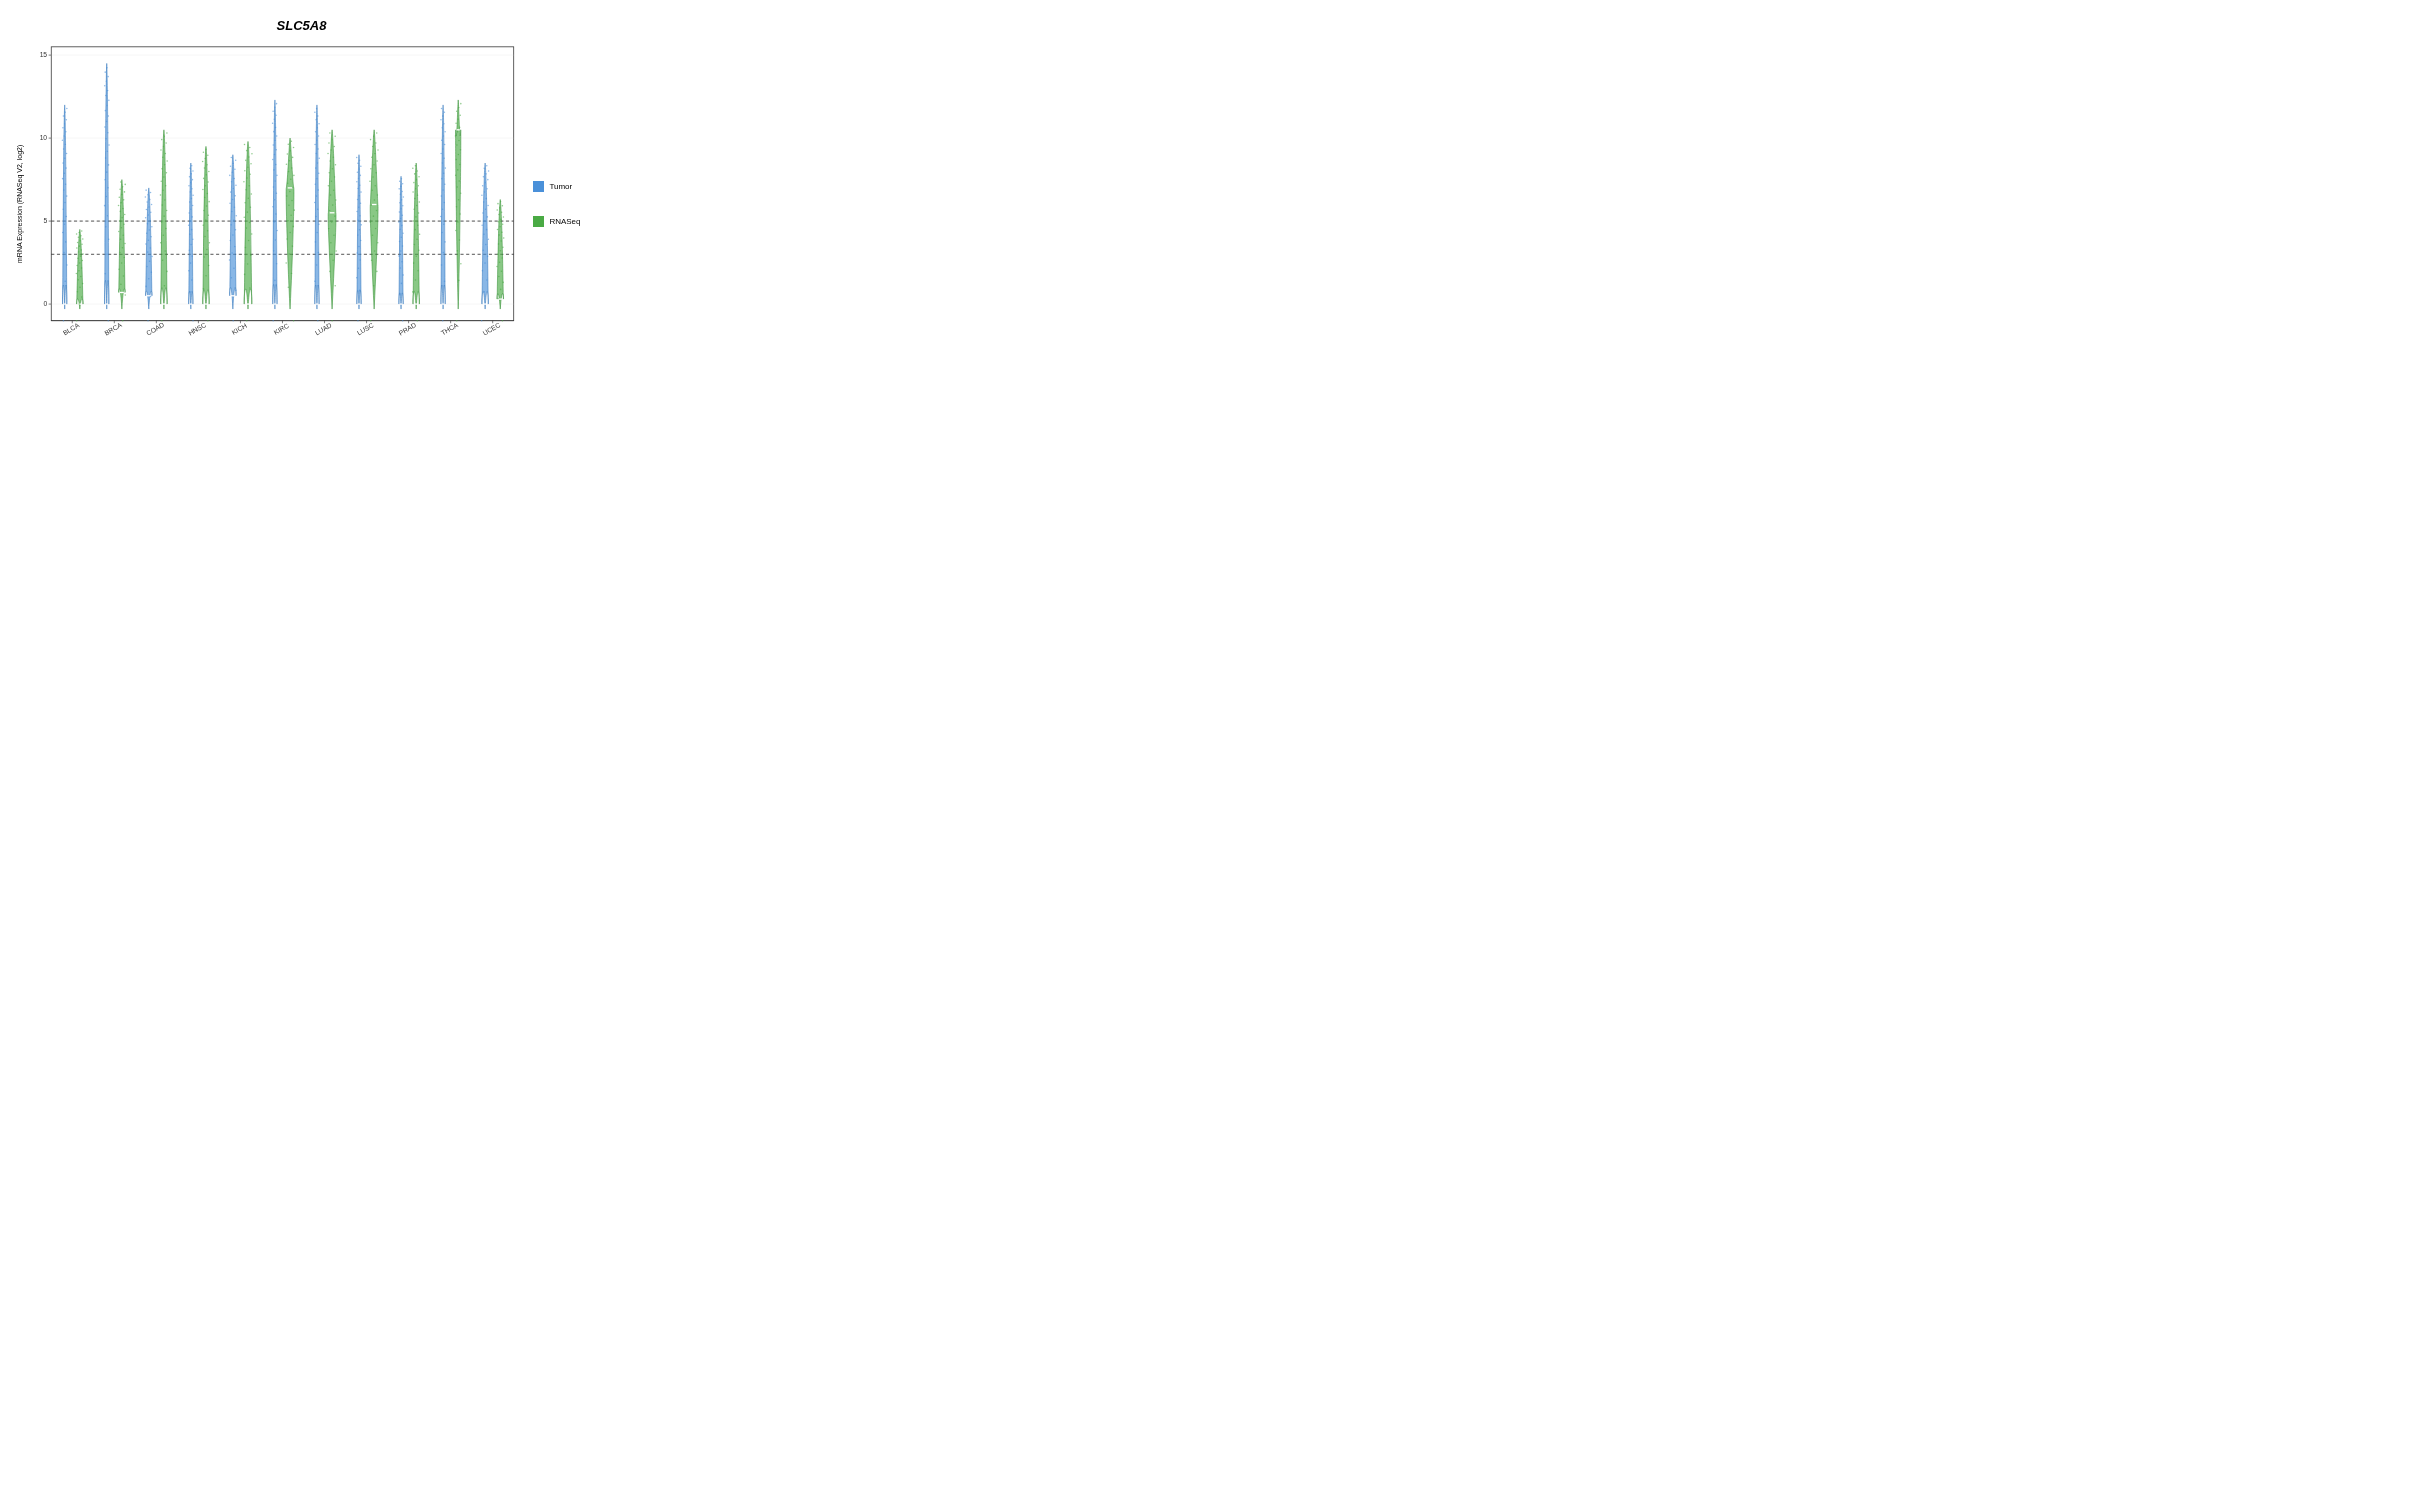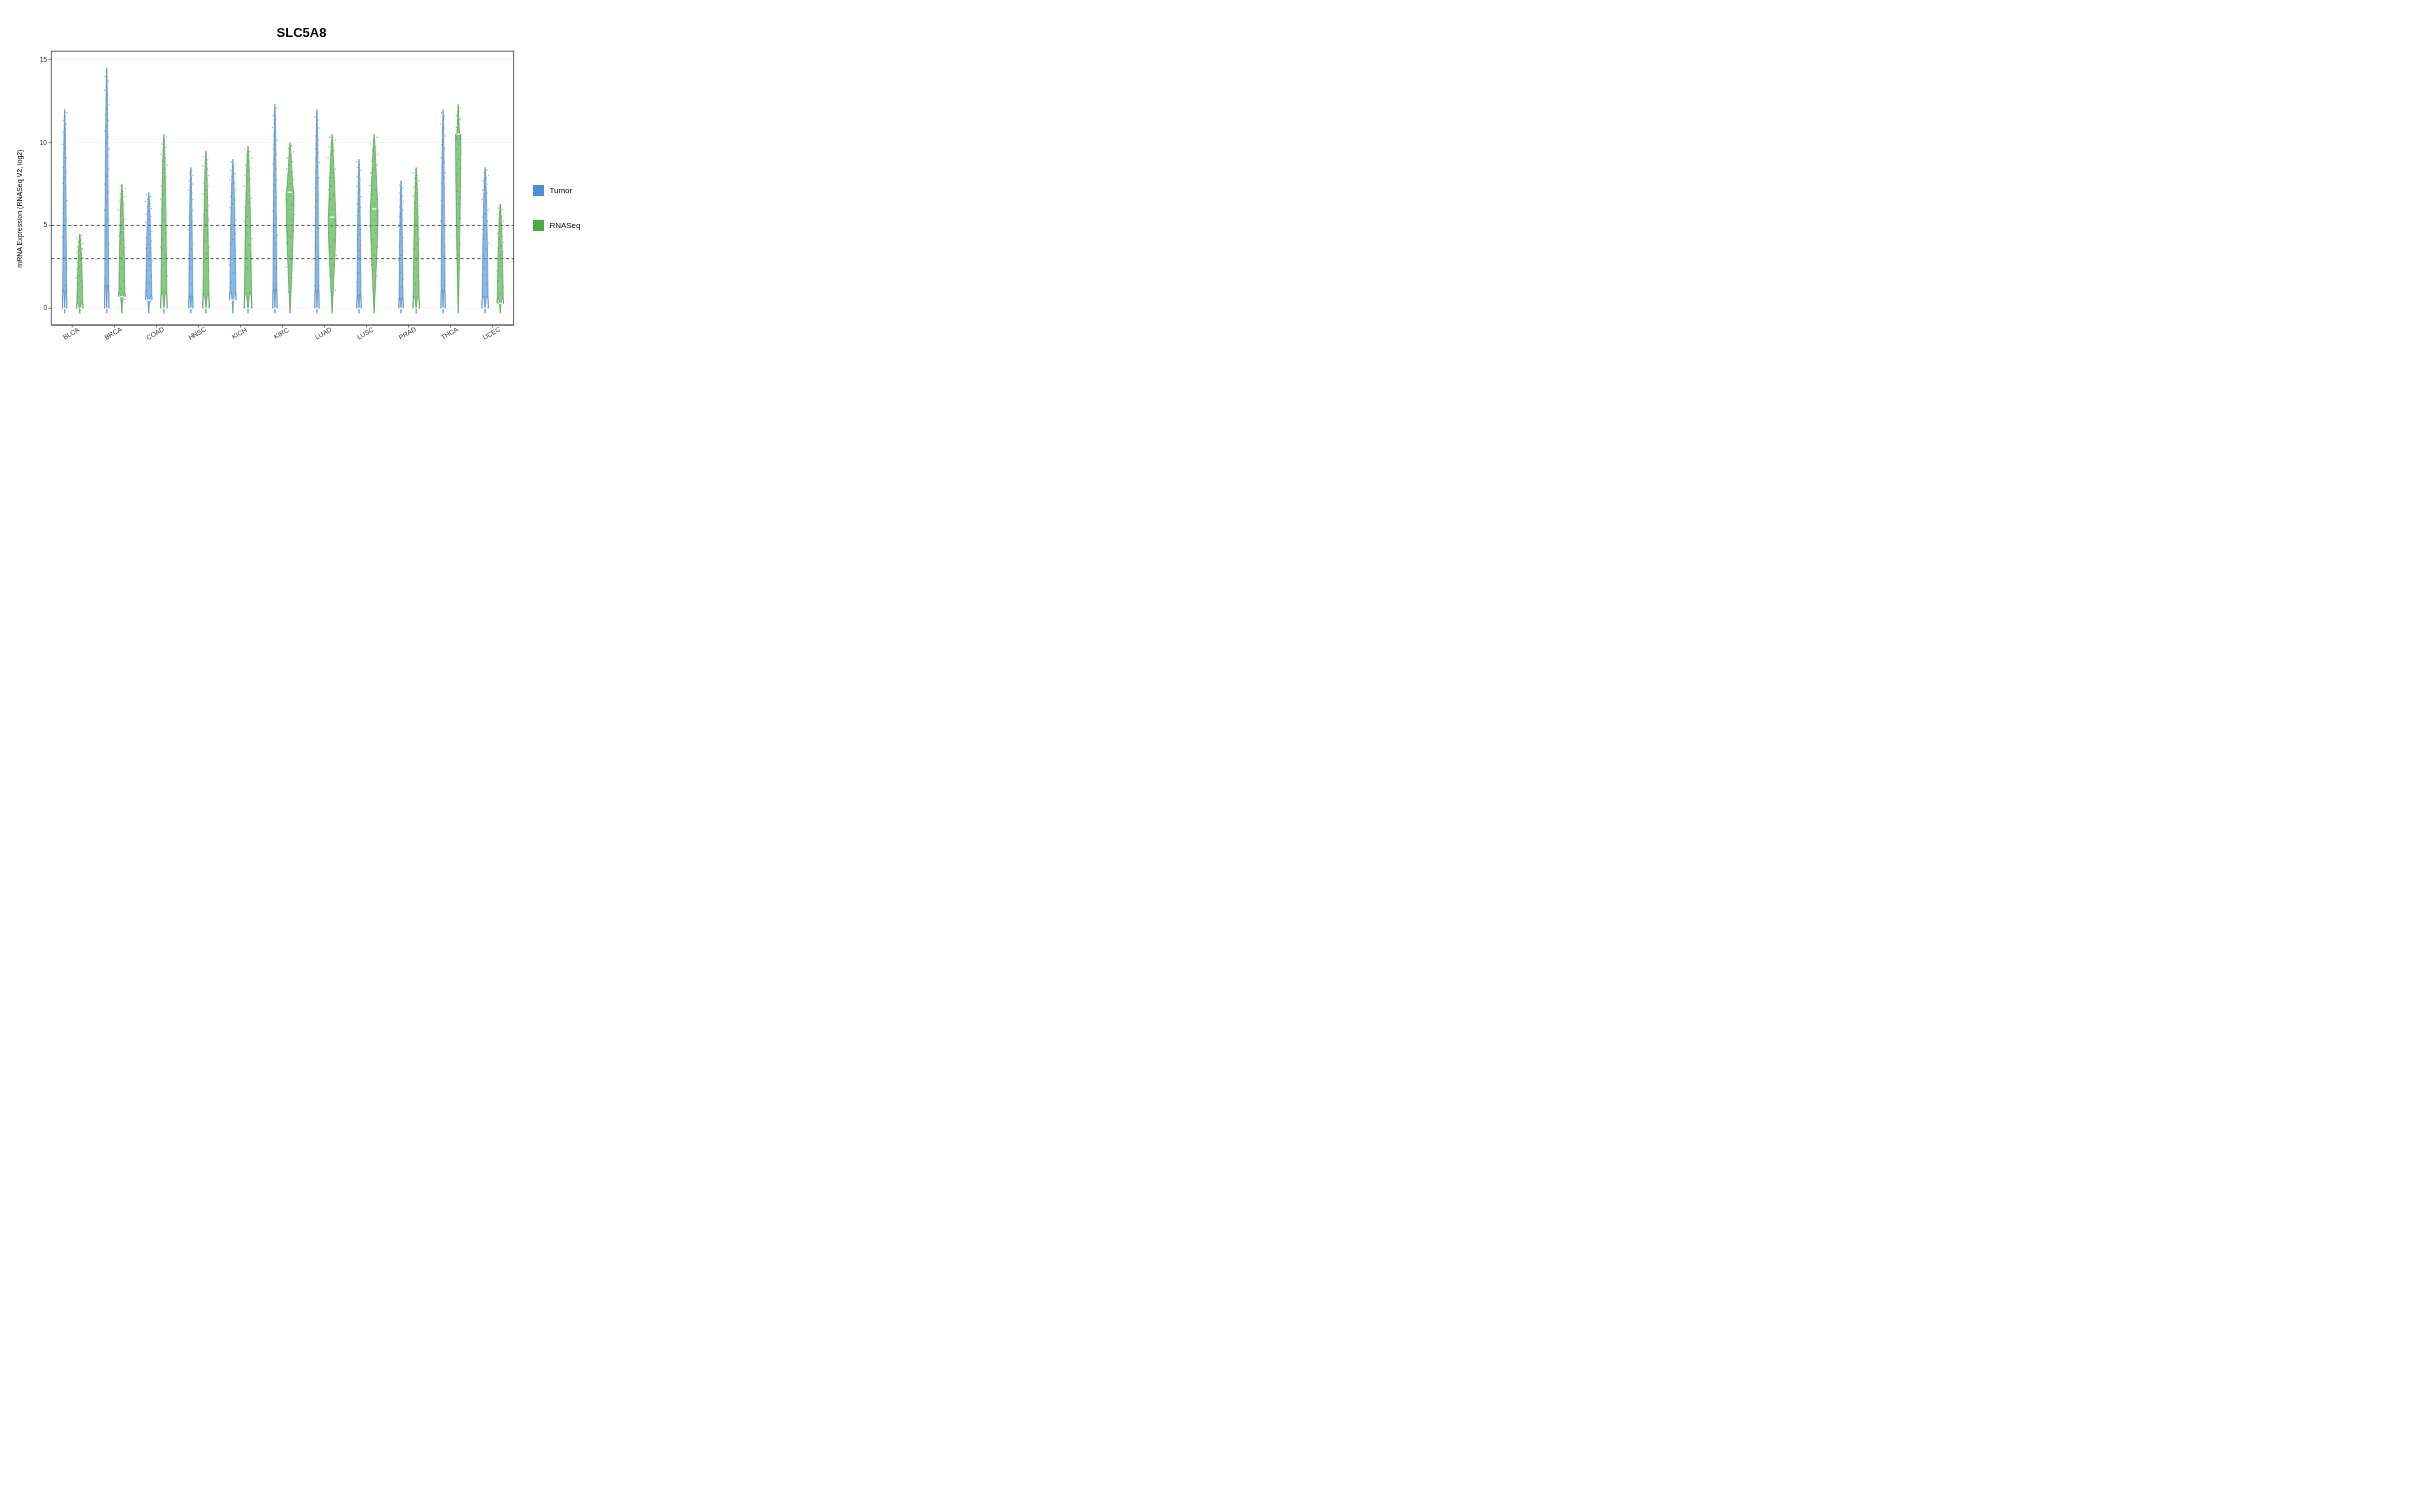--- a/index.html
+++ b/index.html
@@ -17,21 +17,22 @@
       height: 362px;
       position: relative;
       display: flex;
       flex-direction: column;
       align-items: center;
     }
     .chart-title {
       font-size: 13px;
       font-weight: bold;
       margin-bottom: 5px;
-      margin-top: 17px;
+      margin-top: 10px;
+      font-style: italic;
     }
     .chart-body {
       display: flex;
       flex-direction: row;
       width: 100%;
       flex: 1;
     }
     .y-axis-label {
       writing-mode: vertical-rl;
       transform: rotate(180deg);

